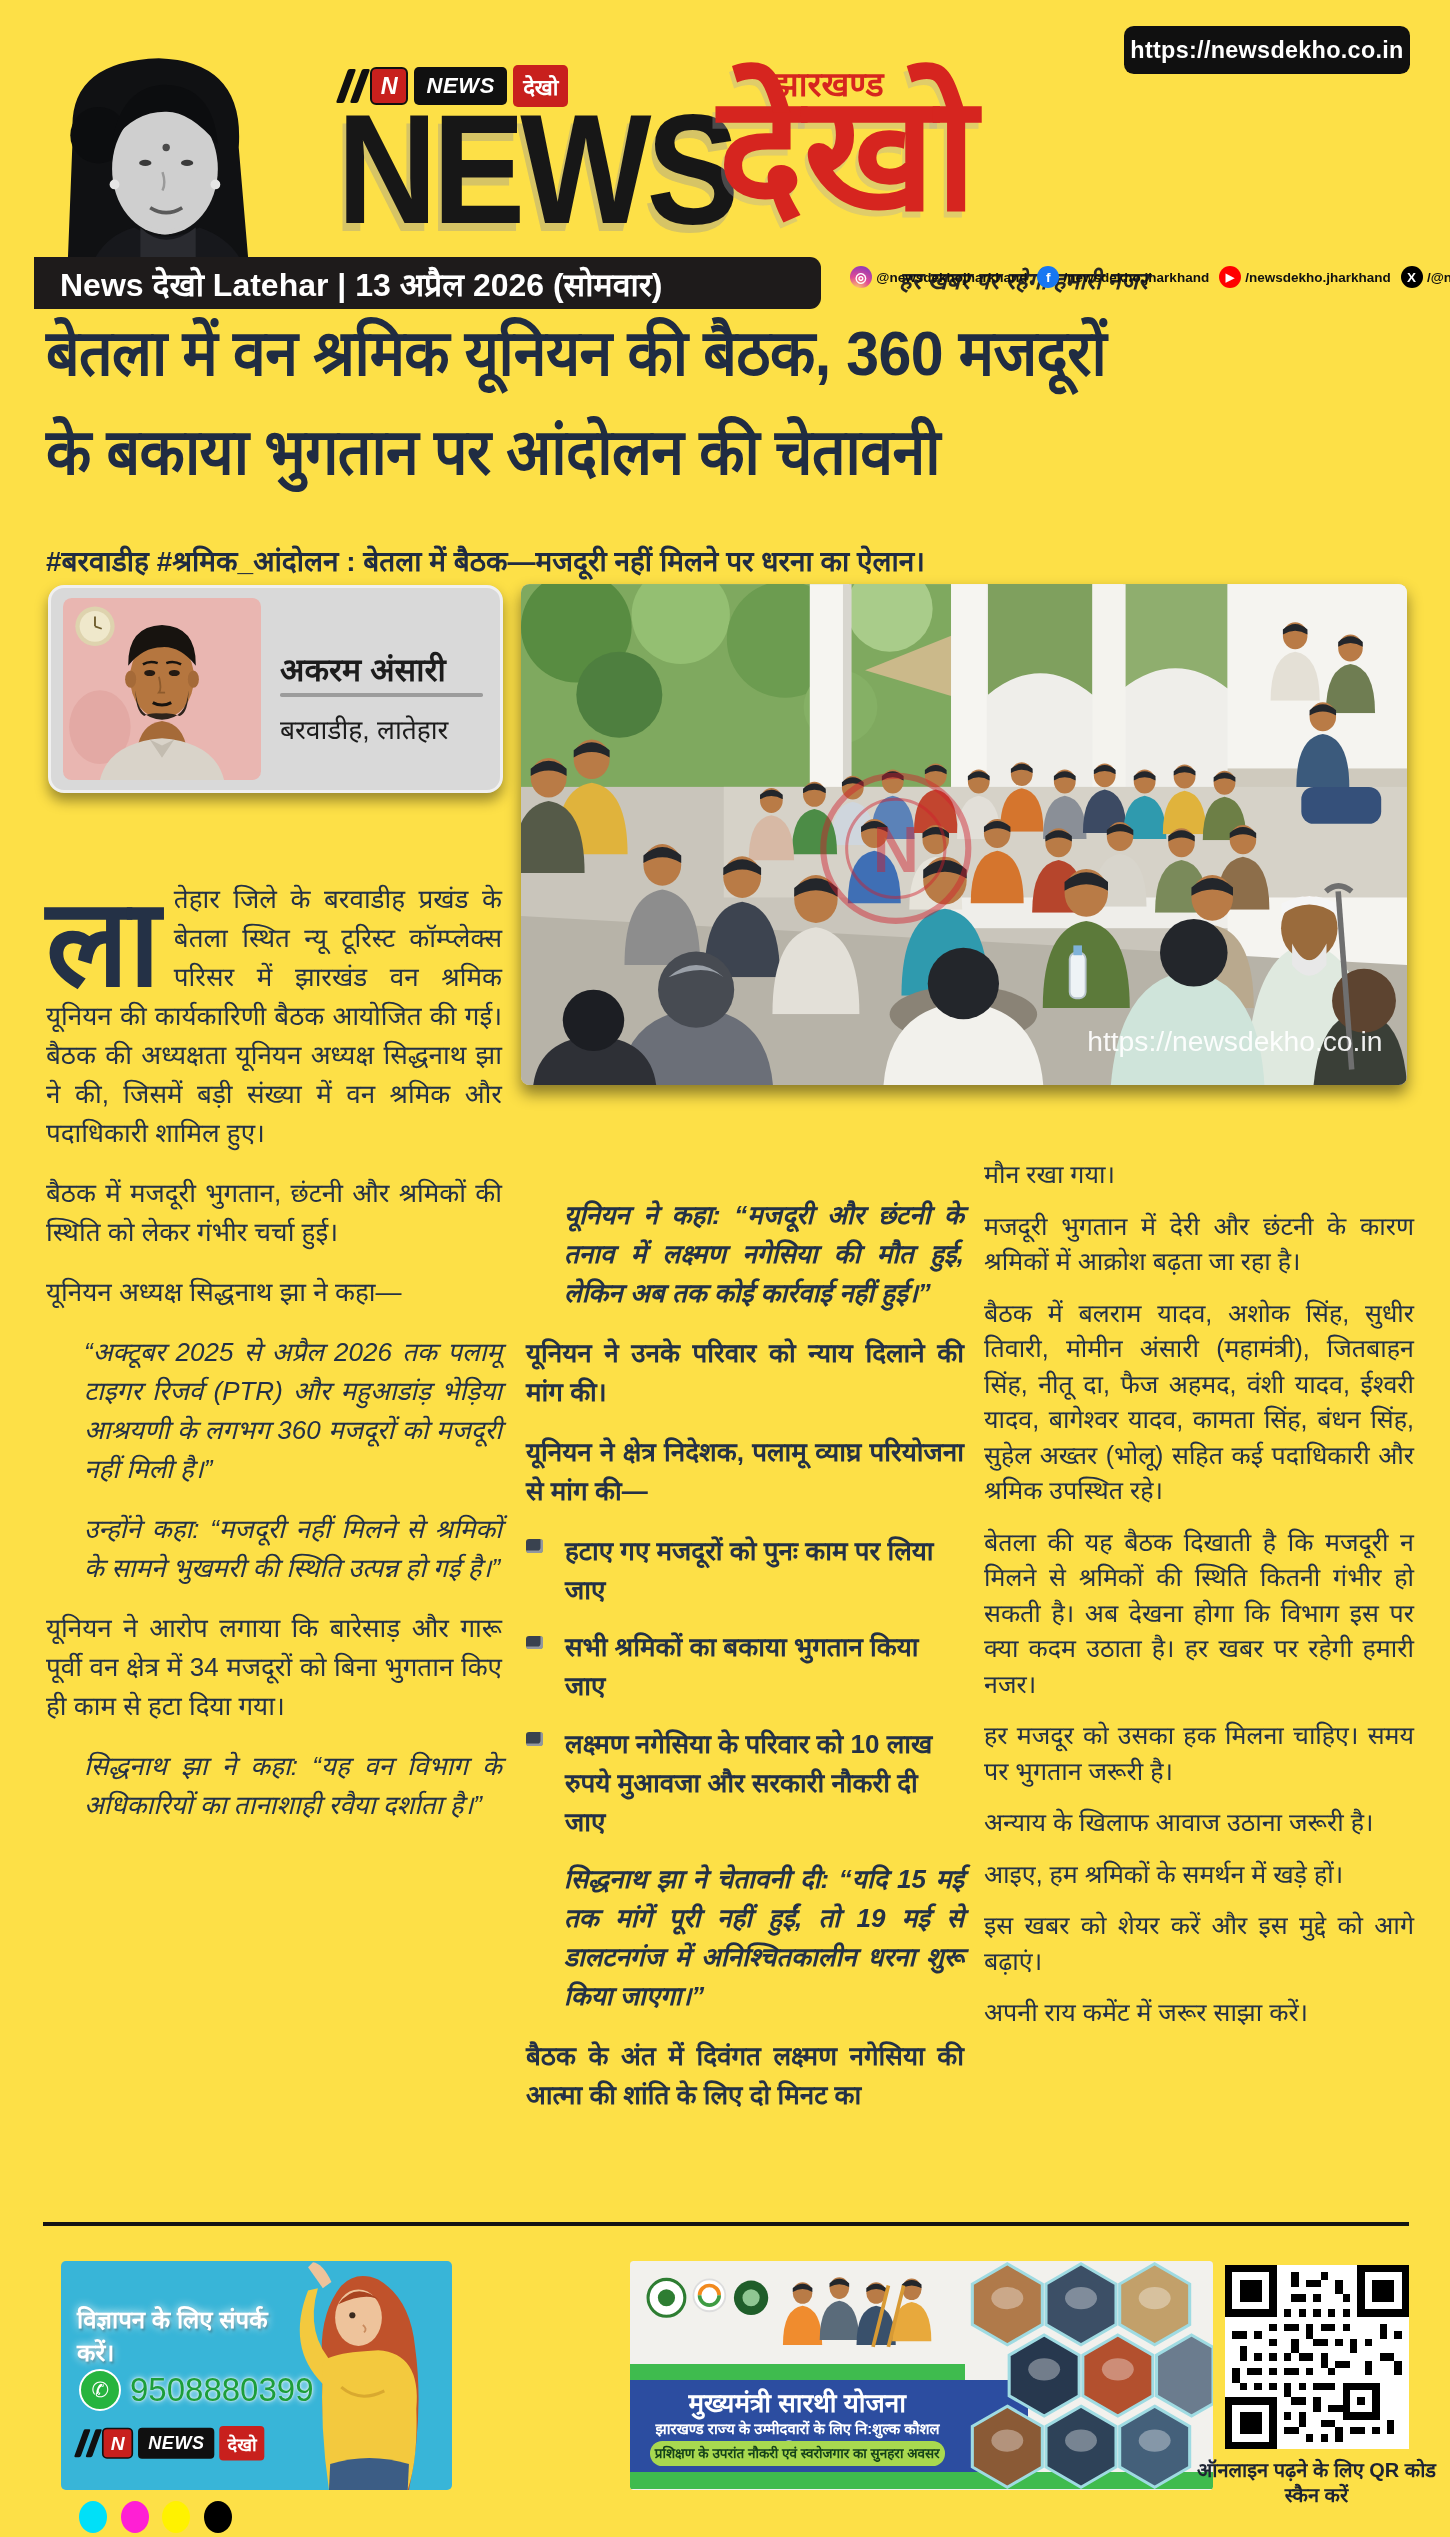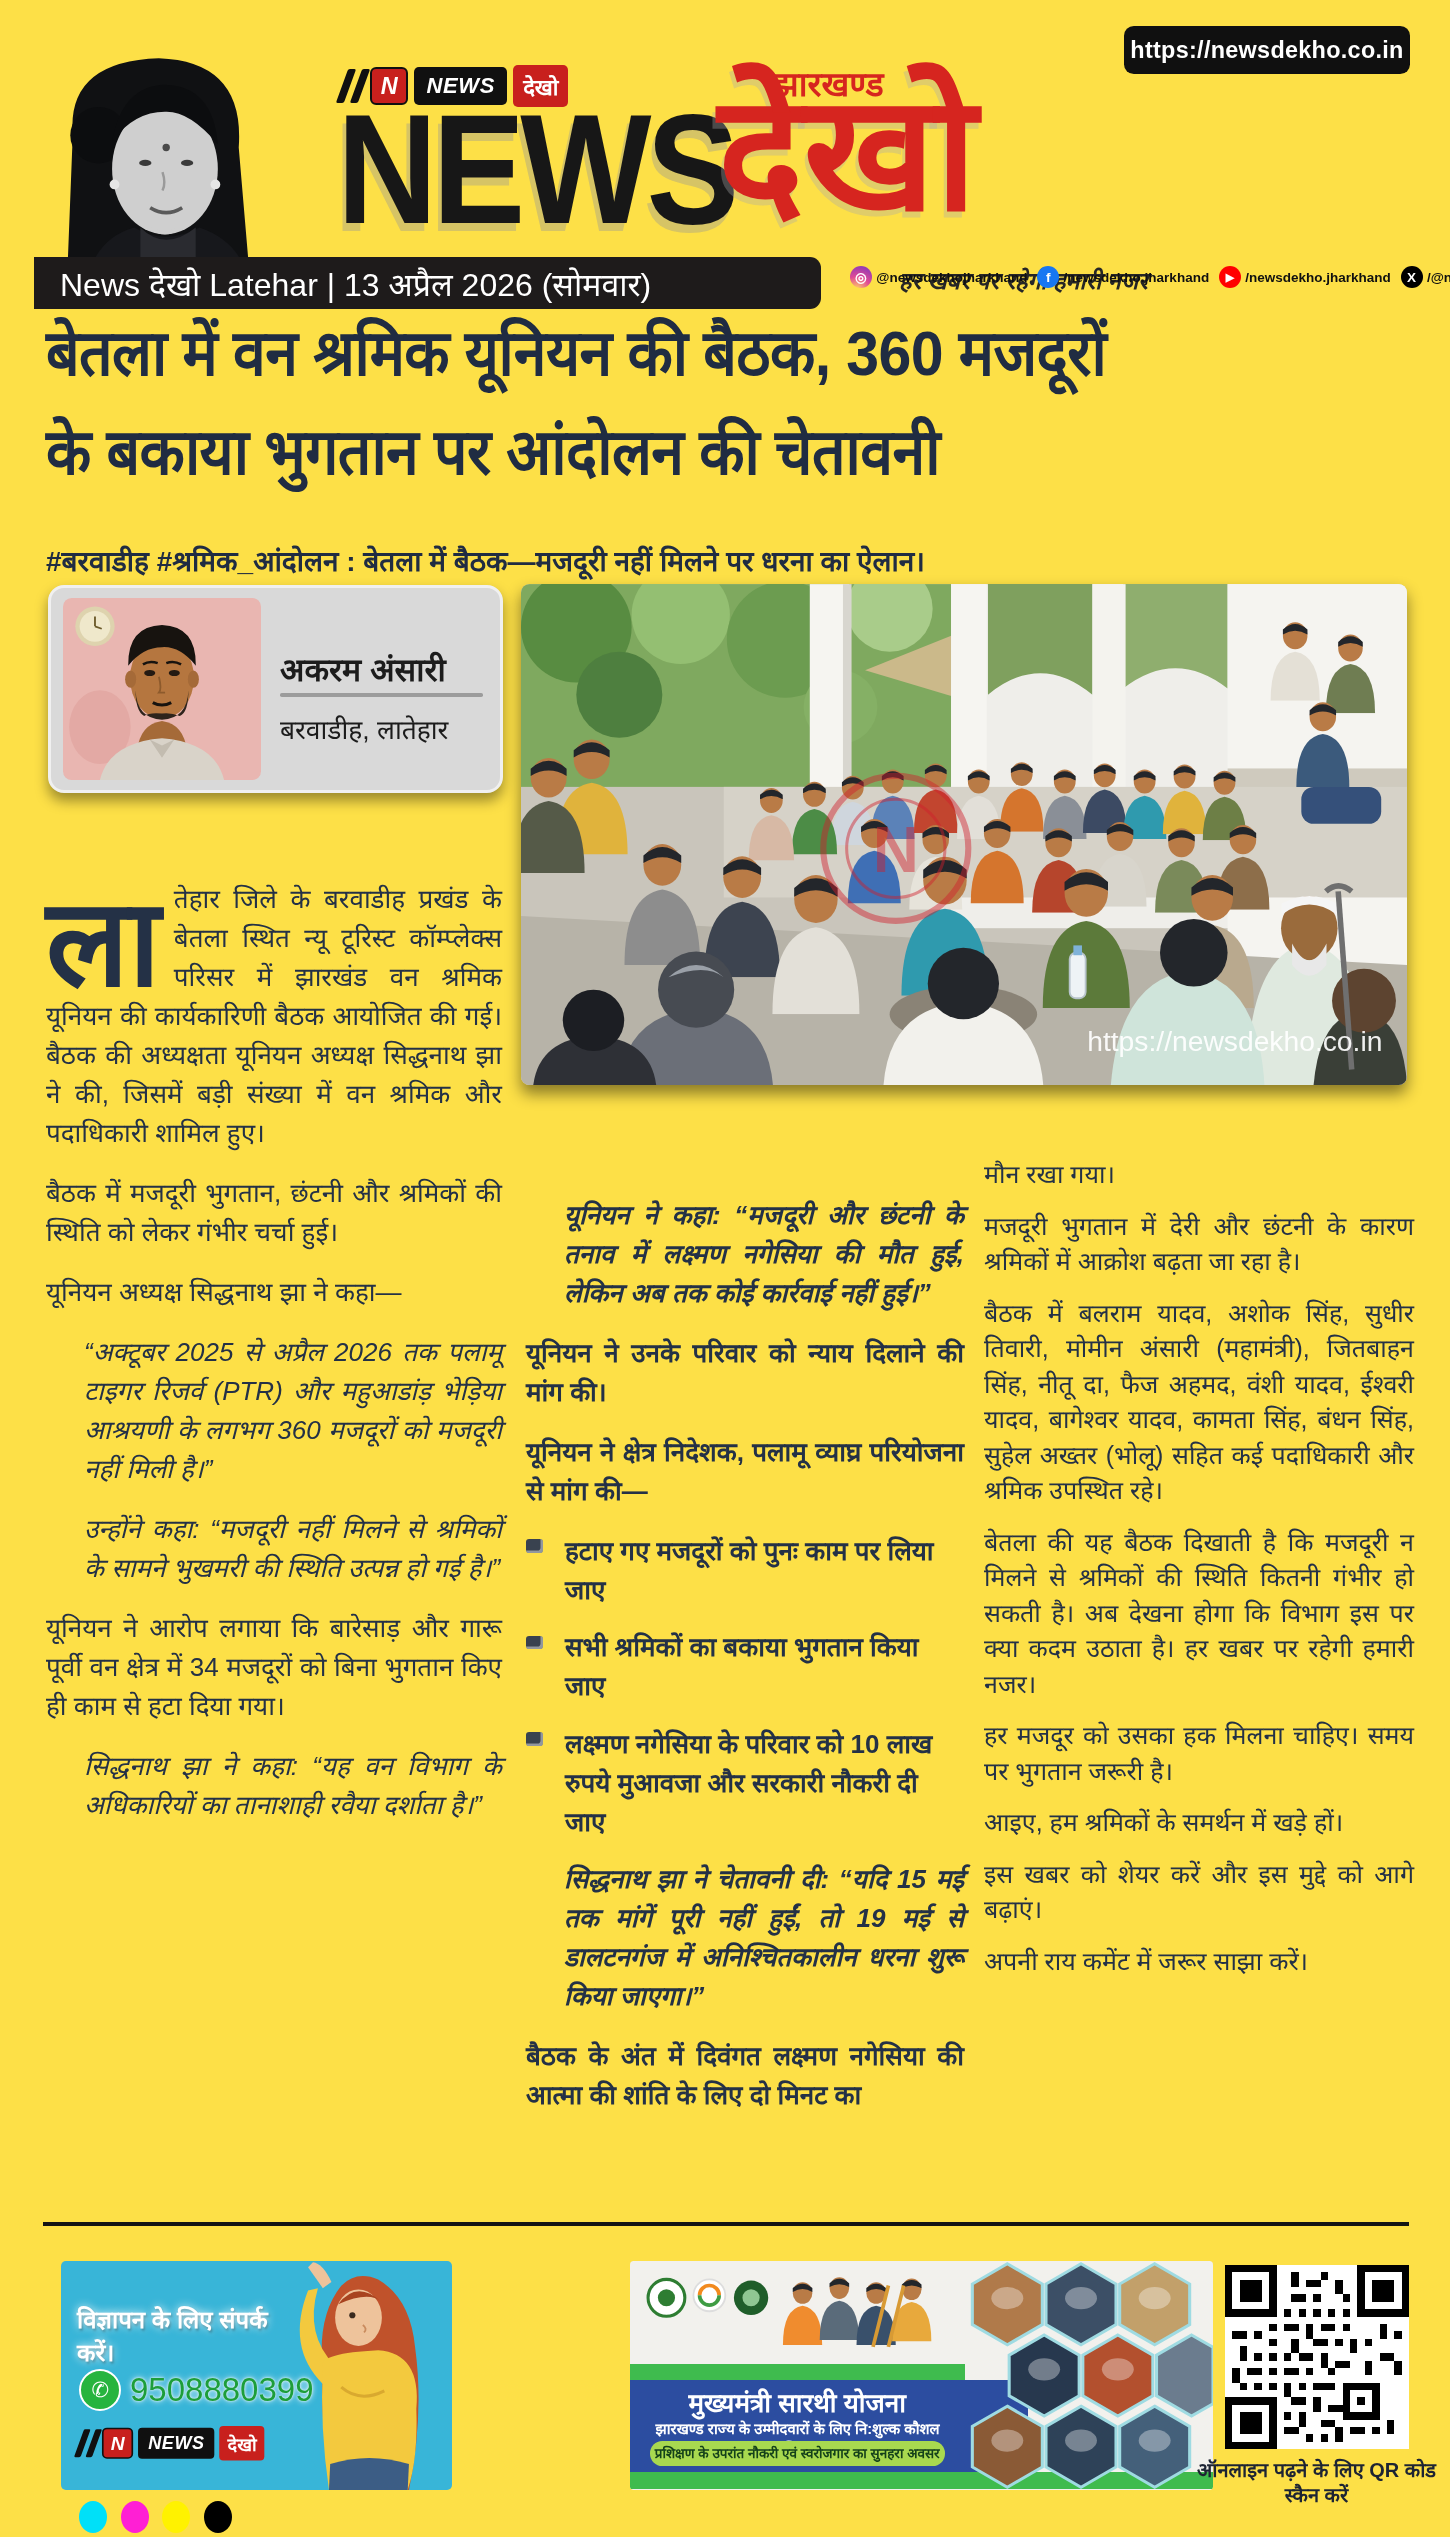--- a/index.html
+++ b/index.html
@@ -20,21 +20,21 @@
   .logo-small{position:absolute;left:342px;top:65px;}
   .big-news{position:absolute;left:337px;top:91px;font-size:139px;line-height:1;font-weight:900;
             letter-spacing:-4.9px;color:#171717;transform:scaleY(1.12);transform-origin:top left;
             text-shadow:-3.7px 7.4px 0 rgba(150,150,150,.38);}
   .big-state{position:absolute;left:773px;top:60px;font-size:34px;font-weight:800;color:#d6251f;}
   .big-dekho{position:absolute;left:718px;top:73px;font-size:161px;line-height:1;font-weight:800;color:#d6251f;
              text-shadow:-3.1px 6.1px 0 rgba(170,170,170,.35);}
   .tagline{position:absolute;left:899px;top:264px;font-size:23.4px;font-weight:800;color:#262626;font-style:italic;}
   .edition-bar{position:absolute;left:34px;top:257px;width:787px;height:52px;background:#1e1b1b;
                border-radius:0 11px 11px 0;display:flex;align-items:center;color:#fff;
-               font-size:32px;font-weight:400;padding-left:26px;box-sizing:border-box;}
+               font-size:32px;font-weight:700;padding-left:26px;box-sizing:border-box;}
   .social-row{position:absolute;left:850px;top:266px;display:flex;align-items:center;gap:9.8px;}
   .social-item{display:flex;align-items:center;gap:4.3px;}
   .social-item .handle{font-size:13.5px;font-weight:800;color:#101010;white-space:nowrap;}
   .sicon{width:22px;height:22px;border-radius:50%;display:flex;align-items:center;justify-content:center;
          color:#fff;font-weight:900;font-size:13.5px;flex:0 0 auto;}
   .sicon.ig{background:radial-gradient(circle at 30% 110%, #fdc468 8%, #df4996 48%, #8a3ab9 90%);}
   .sicon.fb{background:#1877f2;}
   .sicon.yt{background:#ff0000;font-size:11px;}
   .sicon.x{background:#000;}
   
@@ -318,20 +318,21 @@
     <p class="quote">सिद्धनाथ झा ने चेतावनी दी: “यदि 15 मई तक मांगें पूरी नहीं हुईं, तो 19 मई से डालटनगंज में अनिश्चितकालीन धरना शुरू किया जाएगा।”</p>
     <p>बैठक के अंत में दिवंगत लक्ष्मण नगेसिया की आत्मा की शांति के लिए दो मिनट का</p>
   </div>
 
   <div class="col col3">
     <p>मौन रखा गया।</p>
     <p>मजदूरी भुगतान में देरी और छंटनी के कारण श्रमिकों में आक्रोश बढ़ता जा रहा है।</p>
     <p>बैठक में बलराम यादव, अशोक सिंह, सुधीर तिवारी, मोमीन अंसारी (महामंत्री), जितबाहन सिंह, नीतू दा, फैज अहमद, वंशी यादव, ईश्वरी यादव, बागेश्वर यादव, कामता सिंह, बंधन सिंह, सुहेल अख्तर (भोलू) सहित कई पदाधिकारी और श्रमिक उपस्थित रहे।</p>
     <p>बेतला की यह बैठक दिखाती है कि मजदूरी न मिलने से श्रमिकों की स्थिति कितनी गंभीर हो सकती है। अब देखना होगा कि विभाग इस पर क्या कदम उठाता है। हर खबर पर रहेगी हमारी नजर।</p>
     <p>हर मजदूर को उसका हक मिलना चाहिए। समय पर भुगतान जरूरी है।</p>
+    <p>अन्याय के खिलाफ आवाज उठाना जरूरी है।</p>
     <p>आइए, हम श्रमिकों के समर्थन में खड़े हों।</p>
     <p>इस खबर को शेयर करें और इस मुद्दे को आगे बढ़ाएं।</p>
     <p>अपनी राय कमेंट में जरूर साझा करें।</p>
   </div>
 
   <div class="article-divider"></div>
 
   <div class="ad-contact">
     <div class="ad-woman">
       <svg width="203" height="229" viewBox="0 0 330 372">

